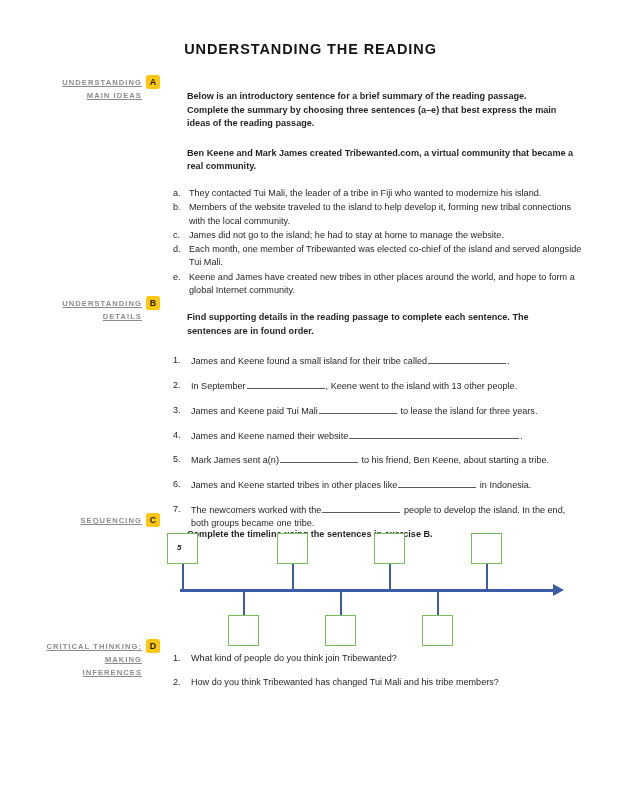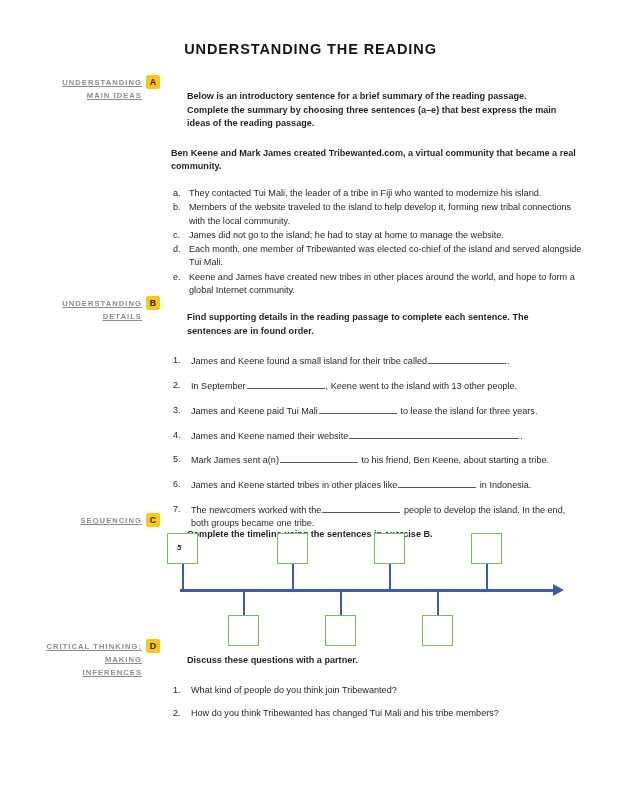--- a/index.html
+++ b/index.html
@@ -84,21 +84,21 @@
     font-size: 9.1px;
     font-weight: bold;
     line-height: 13.6px;
     color: #231f20;
     margin: 16px;
   }
   .lead {
     font-size: 9.1px;
     font-weight: bold;
     line-height: 13.6px;
-    margin: 11px 0 0 0;
+    margin: 11px 0 0 16px;
     color: #231f20;
   }
 
   
   ol.alpha, ol.num {
     margin: 0;
     padding: 0;
     list-style: none;
   }
   ol.alpha { margin-top: 13px; }
@@ -329,21 +329,20 @@
   </div>
 
   <div class="section" style="top:638px;justify-content:flex-end;">
     <div class="rubric">CRITICAL THINKING:
 MAKING
 INFERENCES</div>
     <div class="badge-col">
       <span class="badge">D</span>
     </div>
     <div class="body-col">
-      <p class="instr">Discuss these questions with a partner.</p>
       <ol class="num">
         <li>
           <span class="marker">1.</span>
           <span class="txt">What kind of people do you think join Tribewanted?</span>
         </li>
         <li>
           <span class="marker">2.</span>
           <span class="txt">How do you think Tribewanted has changed Tui Mali and his tribe members?</span>
         </li>
       </ol>

